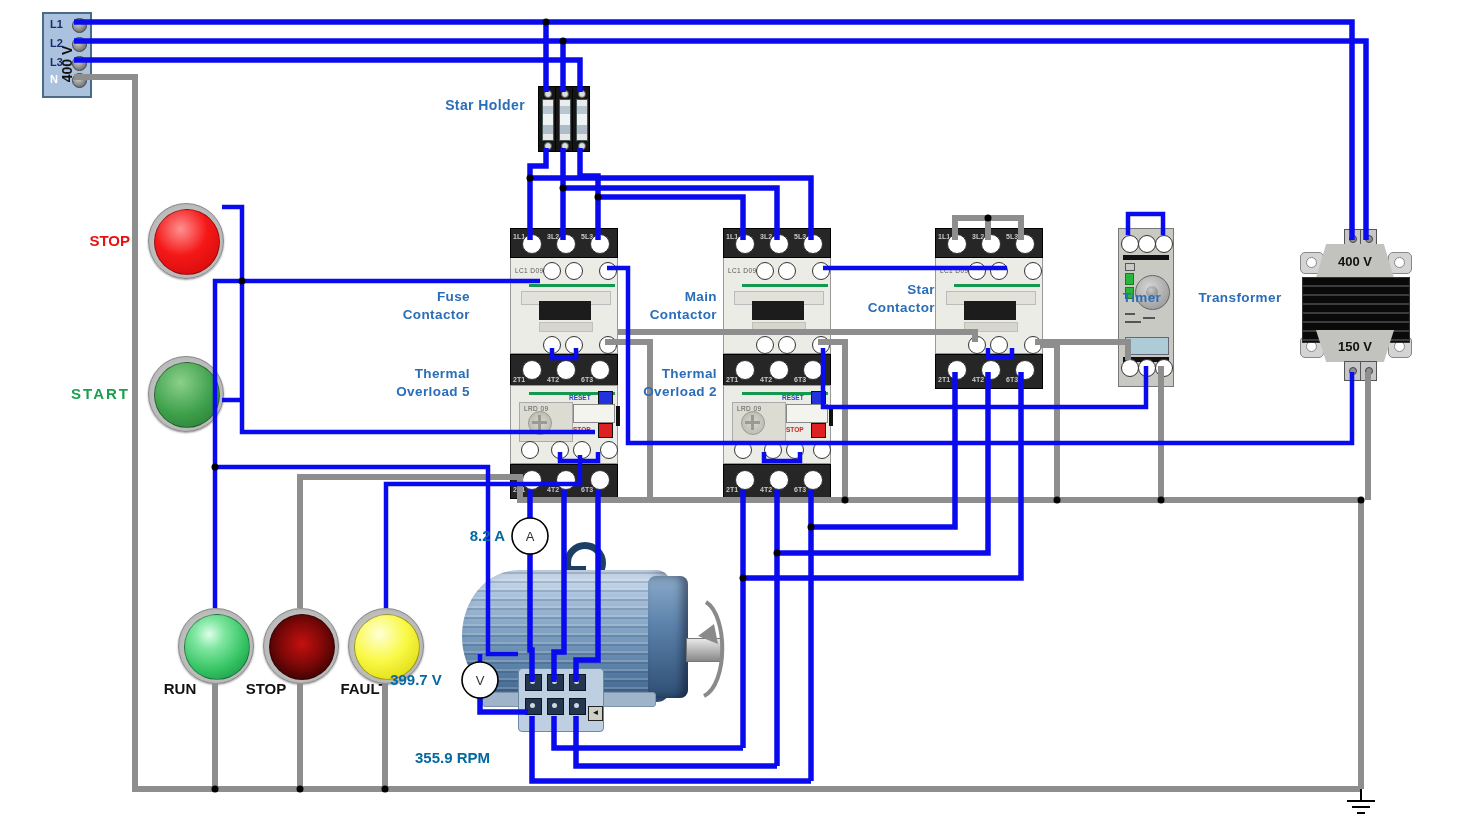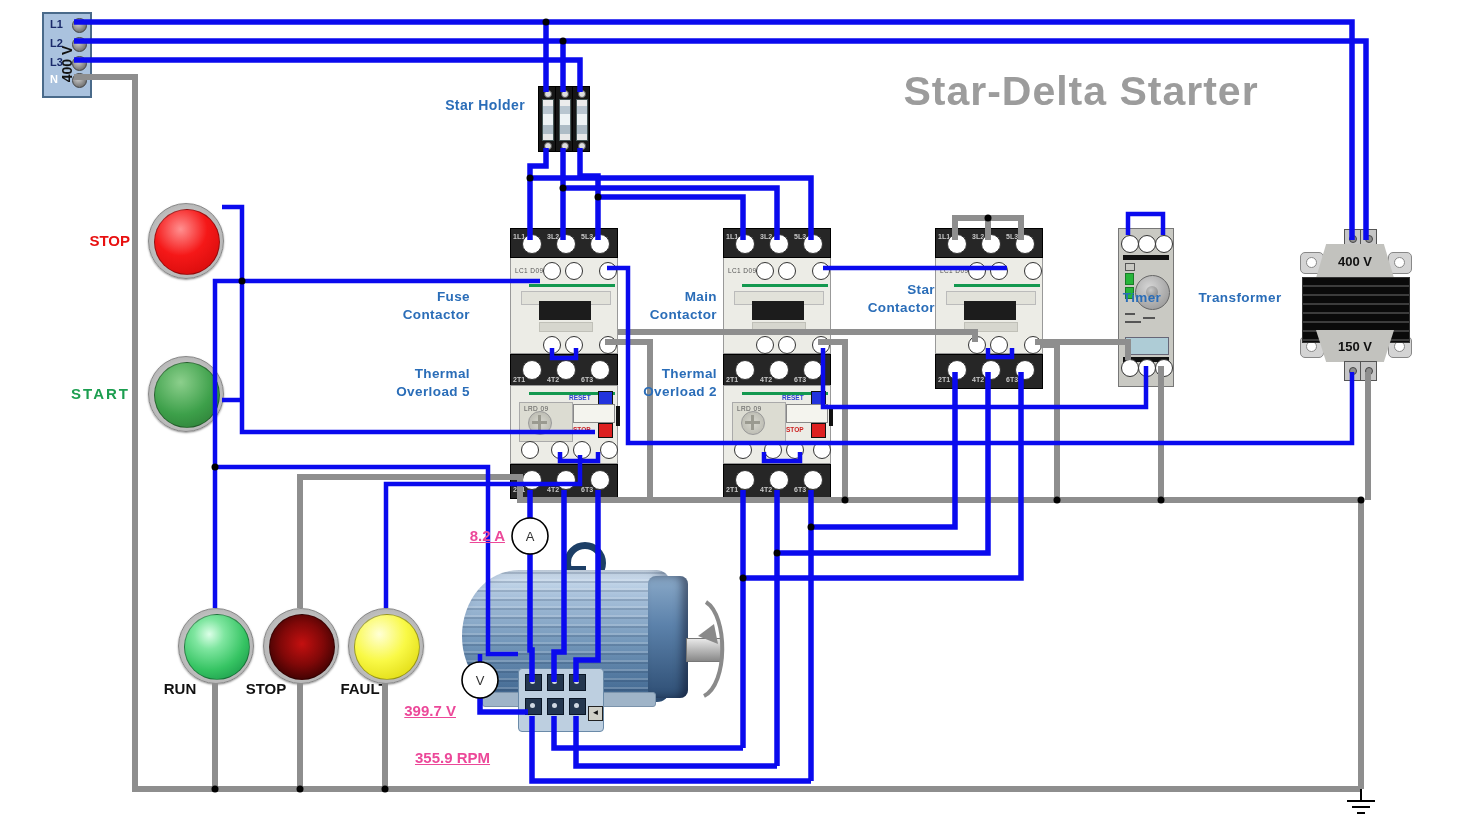--- a/index.html
+++ b/index.html
@@ -10,21 +10,21 @@
   .stage{position:relative;width:1471px;height:824px;background:#fff;overflow:hidden;
          font-family:"Liberation Sans","DejaVu Sans",sans-serif;}
   .abs{position:absolute;}
   
   .blab{position:absolute;color:var(--label_blue);font-weight:bold;font-size:13.5px;
         line-height:18px;letter-spacing:.4px;}
   .blab.r{text-align:right;}
   .blab.c{text-align:center;}
   .title{position:absolute;left:856px;top:68px;width:450px;text-align:center;
          font-size:41px;font-weight:bold;color:var(--title_gray);letter-spacing:1px;}
-  .meter-lab{position:absolute;font-weight:bold;font-size:15px;color:#ec4899;text-decoration:underline;}
+  .meter-lab{position:absolute;font-weight:bold;font-size:15px;color:#0369a1;}
   .lamp-lab{position:absolute;font-weight:bold;font-size:15px;color:#111;text-align:center;}
   .btn-lab{position:absolute;font-weight:bold;font-size:15px;text-align:right;}
   
   .pwr{position:absolute;left:42px;top:12px;width:46px;height:82px;background:#aac2de;
        border:2px solid #4a6a8a;}
   .pwr-row{position:absolute;left:0;width:100%;height:18px;font-size:11px;font-weight:bold;}
   .pwr-row span{position:absolute;left:6px;top:2px;color:#1a2a6a;}
   .pwr-row.n span{color:#fff;}
   .pwr-term{position:absolute;left:28px;top:2px;width:13px;height:13px;border-radius:50%;
             background:radial-gradient(circle at 40% 35%,#cfcfcf,#6d6d6d 80%);border:1px solid #444;}
@@ -498,21 +498,20 @@
       <circle cx="530" cy="536" r="18" fill="#fff" stroke="#000" stroke-width="1.6"></circle>
       <text x="530" y="541" text-anchor="middle" font-size="13" fill="#333">A</text>
     </g>
 
     <g>
       <circle cx="480" cy="680" r="18" fill="#fff" stroke="#000" stroke-width="1.6"></circle>
       <text x="480" y="685" text-anchor="middle" font-size="13" fill="#333">V</text>
     </g>
   </svg>
 
-  <div class="title">Star-Delta Starter</div>
   <div class="blab r" style="right:946px;top:96px;width:120px;font-size:14px">Star Holder</div>
 
   <div class="blab r" style="right:1001px;top:288px;width:110px">
     <div>Fuse</div>
       <div>Contactor</div>
   </div>
   <div class="blab r" style="right:754px;top:288px;width:110px">
     <div>Main</div>
       <div>Contactor</div>
   </div>
@@ -525,16 +524,16 @@
       <div>Overload 5</div>
   </div>
   <div class="blab r" style="right:754px;top:365px;width:110px">
     <div>Thermal</div>
       <div>Overload 2</div>
   </div>
   <div class="blab c" style="left:1112px;top:289px;width:60px">Timer</div>
   <div class="blab c" style="left:1192px;top:289px;width:96px">Transformer</div>
 
   <div class="meter-lab" style="right:966px;top:527px;width:70px;text-align:right">8.2 A</div>
-  <div class="meter-lab" style="right:1015px;top:702px;width:80px;text-align:right">399.7 V</div>
+  <div class="meter-lab" style="right:1015px;top:671px;width:80px;text-align:center">399.7 V</div>
   <div class="meter-lab" style="left:415px;top:749px;width:110px">355.9 RPM</div>
 
 </div>
 
 </body></html>

